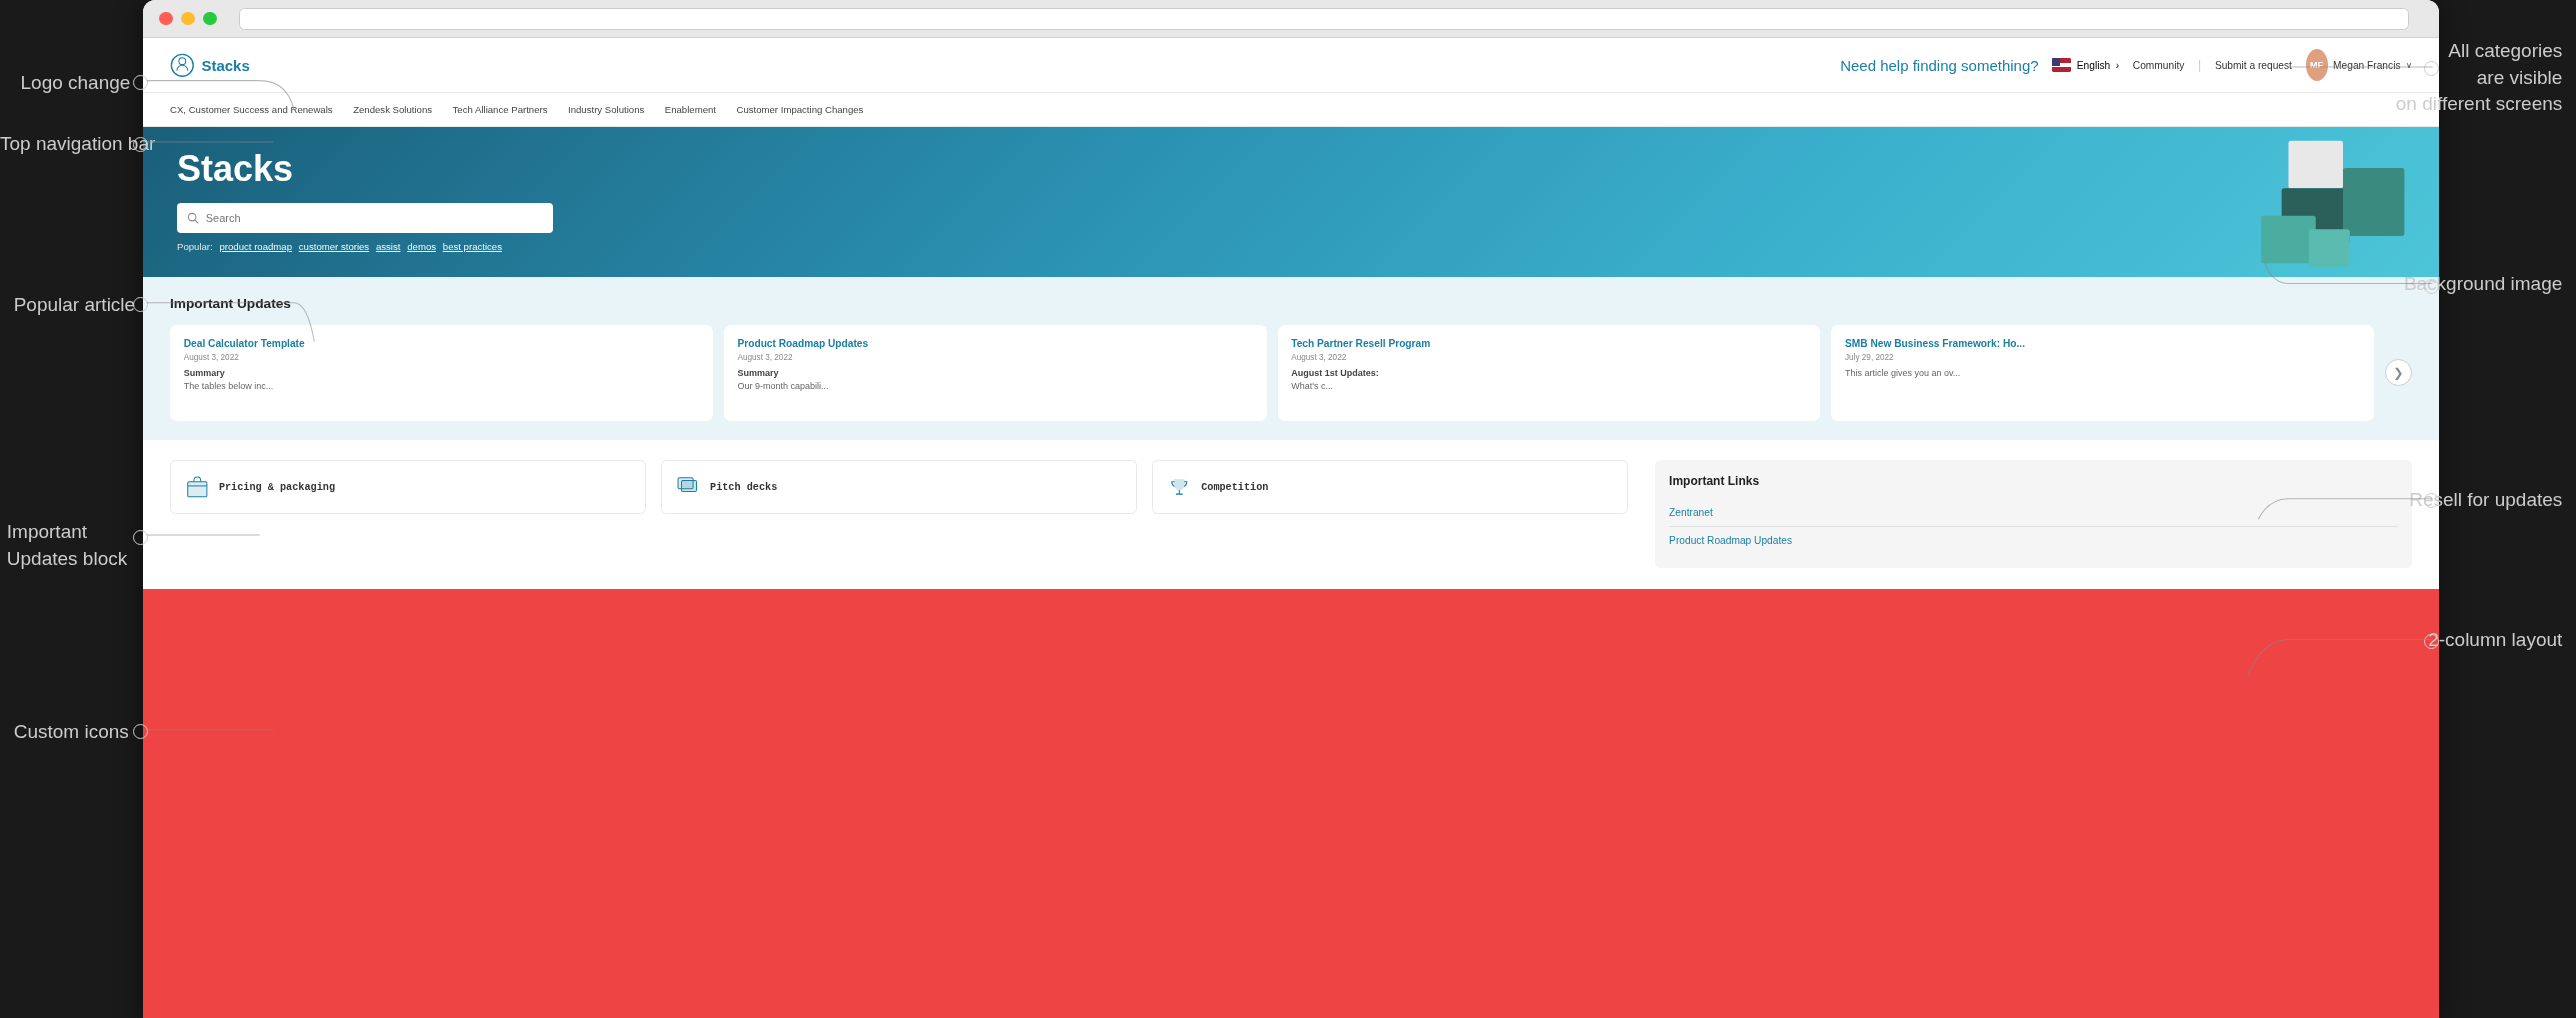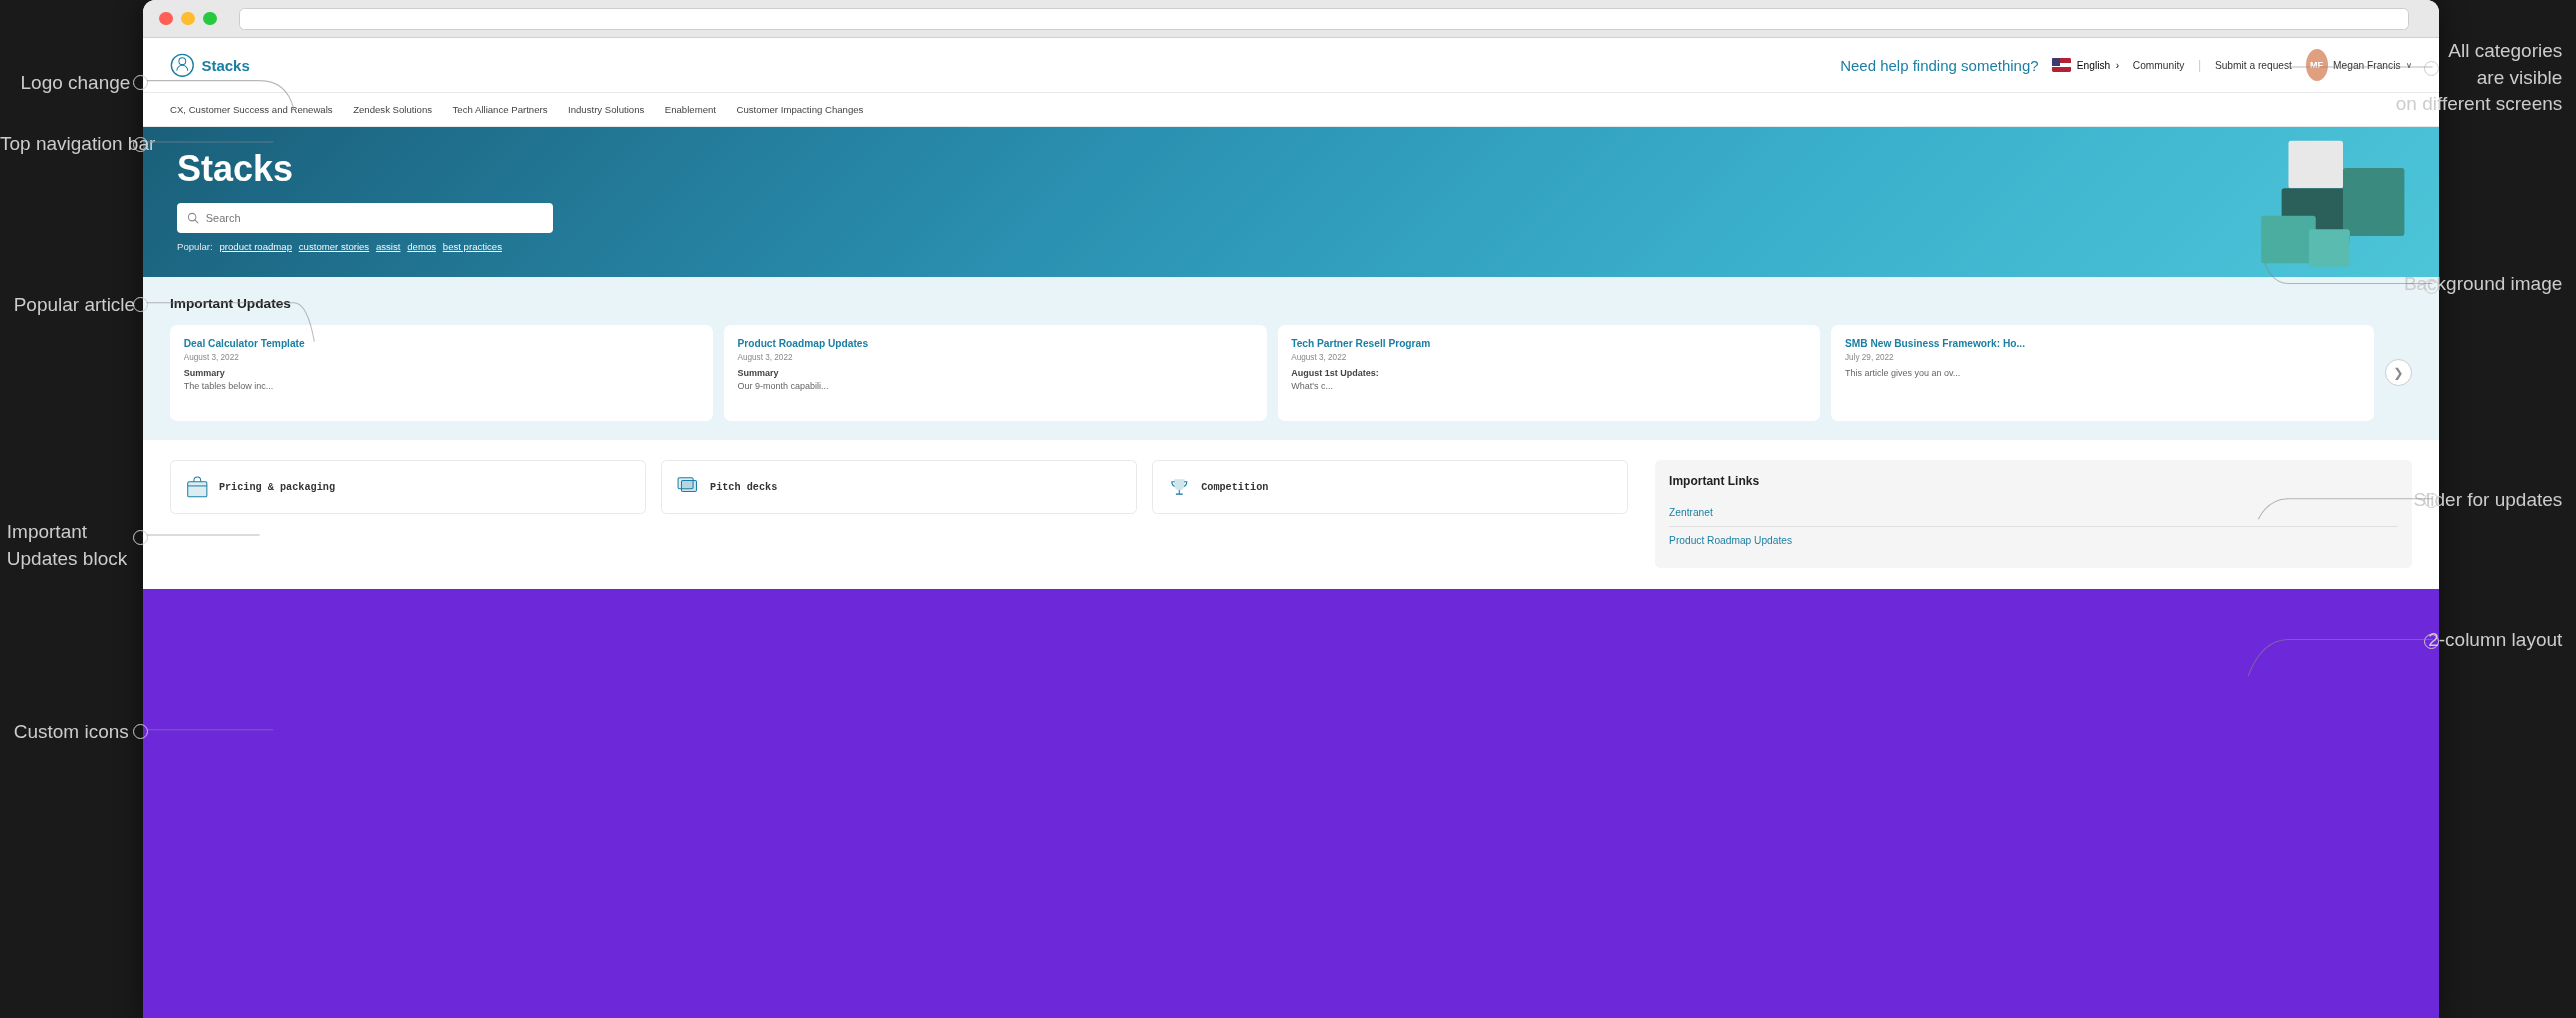--- a/index.html
+++ b/index.html
@@ -64,21 +64,21 @@
       flex: 1;
       margin: 0 13.7px;
       height: 22px;
       background: #fff;
       border-radius: 5.5px;
       border: 0.7px solid #ccc;
     }
 
     
     .website {
-      background: #6d28d9;
+      background: #ef4444;
       height: calc(100% - 38px);
       overflow: hidden;
     }
 
     
     .top-nav {
       background: #fff;
       height: 55px;
       display: flex;
       align-items: center;
@@ -619,21 +619,21 @@
   <div class="annotation-dot" style="left:133px; top:724px;"></div>
 
   <div class="annotation" style="right:13.7px; top:38px; text-align:right; line-height:1.4;">
     <span>All categories<br>are visible<br>on different screens</span>
   </div>
   <div class="annotation-dot" style="right:137px; top:61px;"></div>
 
   <div class="annotation" style="right:13.7px; top:273px;">Background image</div>
   <div class="annotation-dot" style="right:137px; top:279px;"></div>
 
-  <div class="annotation" style="right:13.7px; top:489px;">Slider for updates</div>
+  <div class="annotation" style="right:13.7px; top:489px;">Resell for updates</div>
   <div class="annotation-dot" style="right:137px; top:493px;"></div>
 
   <div class="annotation" style="right:13.7px; top:629px;">2-column layout</div>
   <div class="annotation-dot" style="right:137px; top:634px;"></div>
 
   <svg class="ann-svg" viewBox="0 0 3770 1490" preserveAspectRatio="none">
 
     <line x1="215" y1="118" x2="380" y2="118" stroke="#888" stroke-width="1.5" opacity="0.6"></line>
     <path d="M380 118 Q420 118 430 160" stroke="#888" stroke-width="1.5" fill="none" opacity="0.6"></path>
 

